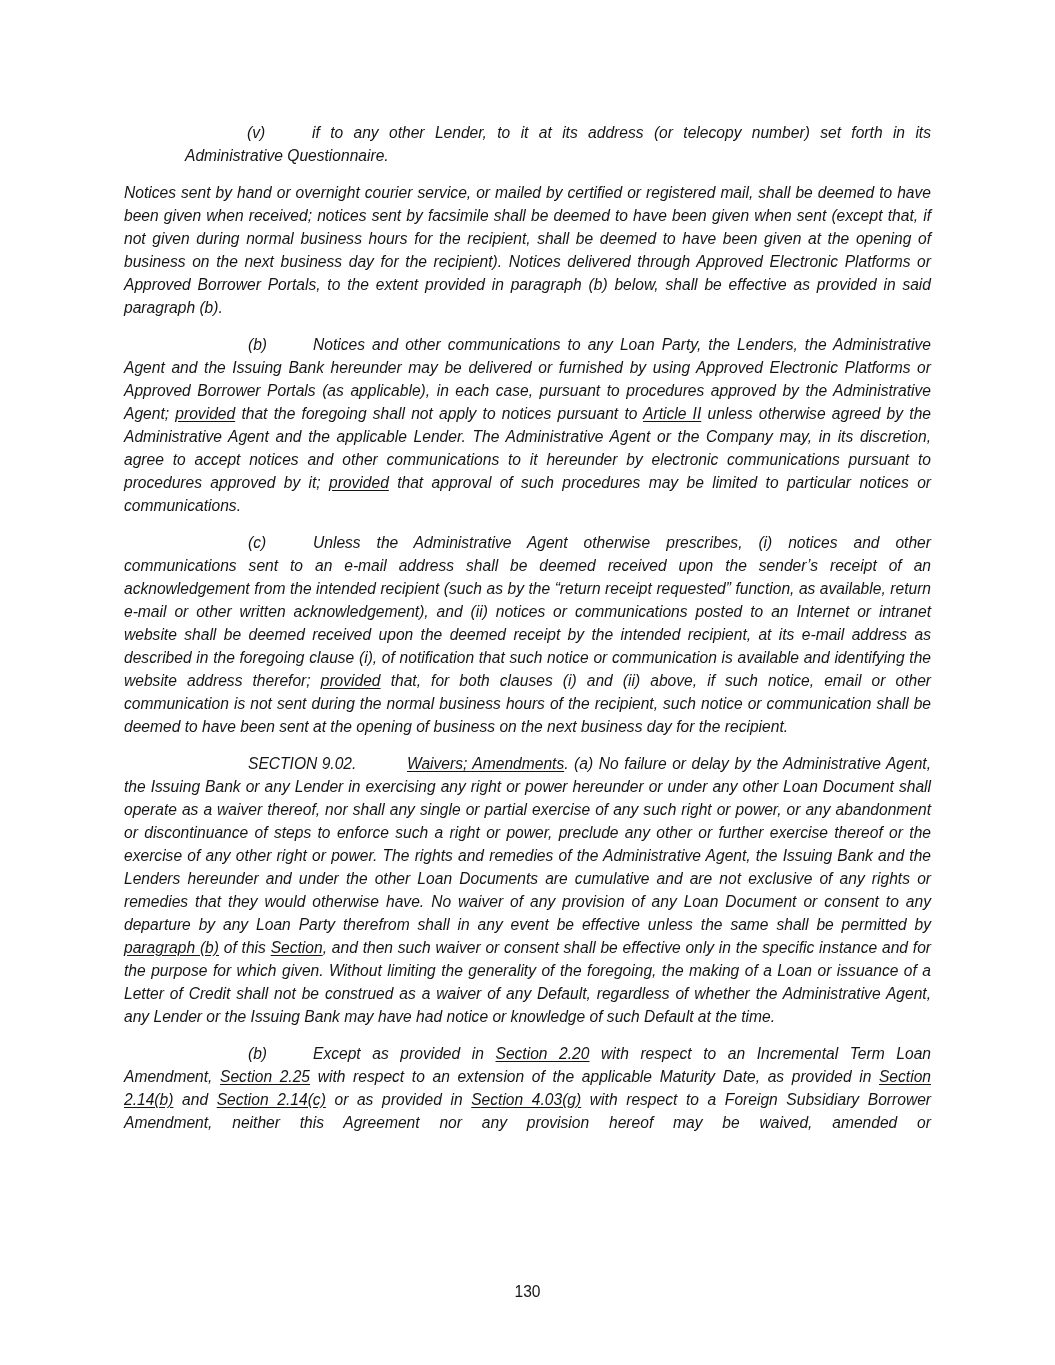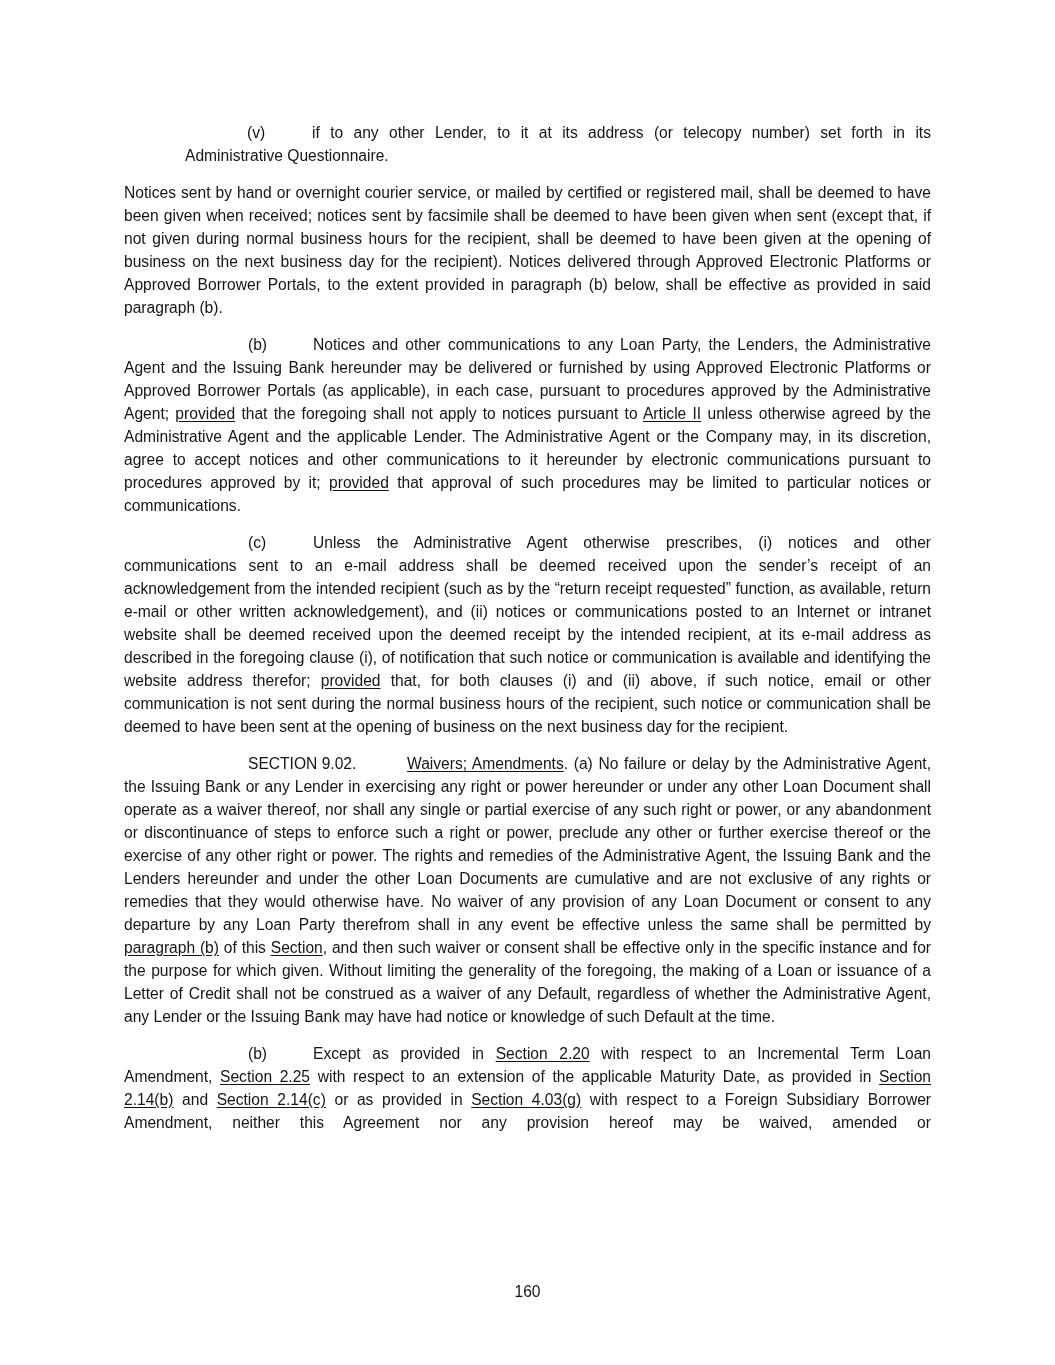--- a/index.html
+++ b/index.html
@@ -20,20 +20,21 @@
     position: absolute;
     left: 124px;
     top: 121px;
     width: 807px;
   }
   .para {
     margin: 0 0 14px 0;
     font-size: 15.6px;
     line-height: 23px;
     text-align: justify;
+    font-style: italic;
   }
   .para.subclause {
     margin-left: 61px;
     text-indent: 62px;
   }
   .para.flush {
     text-indent: 0;
   }
   .para.lettered {
     text-indent: 124px;
@@ -71,14 +72,14 @@
 
 <div class="sheet">
   <div class="text-block">
       <p class="para subclause"><span class="plabel">(v)</span><span>if to any other Lender, to it at its address (or telecopy number) set forth in its Administrative Questionnaire.</span></p>
       <p class="para flush"><span>Notices sent by hand or overnight courier service, or mailed by certified or registered mail, shall be deemed to have been given when received; notices sent by facsimile shall be deemed to have been given when sent (except that, if not given during normal business hours for the recipient, shall be deemed to have been given at the opening of business on the next business day for the recipient).  Notices delivered through Approved Electronic Platforms or Approved Borrower Portals, to the extent provided in paragraph (b) below, shall be effective as provided in said paragraph (b).</span></p>
       <p class="para lettered"><span class="plabel">(b)</span><span>Notices and other communications to any Loan Party, the Lenders, the Administrative Agent and the Issuing Bank hereunder may be delivered or furnished by using Approved Electronic Platforms or Approved Borrower Portals (as applicable), in each case, pursuant to procedures approved by the Administrative Agent; </span><span class="u">provided</span><span> that the foregoing shall not apply to notices pursuant to </span><span class="u">Article II</span><span> unless otherwise agreed by the Administrative Agent and the applicable Lender.  The Administrative Agent or the Company may, in its discretion, agree to accept notices and other communications to it hereunder by electronic communications pursuant to procedures approved by it; </span><span class="u">provided</span><span> that approval of such procedures may be limited to particular notices or communications.</span></p>
       <p class="para lettered"><span class="plabel">(c)</span><span>Unless the Administrative Agent otherwise prescribes, (i) notices and other communications sent to an e-mail address shall be deemed received upon the sender’s receipt of an acknowledgement from the intended recipient (such as by the “return receipt requested” function, as available, return e-mail or other written acknowledgement), and (ii) notices or communications posted to an Internet or intranet website shall be deemed received upon the deemed receipt by the intended recipient, at its e-mail address as described in the foregoing clause (i), of notification that such notice or communication is available and identifying the website address therefor; </span><span class="u">provided</span><span> that, for both clauses (i) and (ii) above, if such notice, email or other communication is not sent during the normal business hours of the recipient, such notice or communication shall be deemed to have been sent at the opening of business on the next business day for the recipient.</span></p>
       <p class="para section"><span class="plabel">SECTION 9.02.</span><span class="u">Waivers; Amendments</span><span>.  (a) No failure or delay by the Administrative Agent, the Issuing Bank or any Lender in exercising any right or power hereunder or under any other Loan Document shall operate as a waiver thereof, nor shall any single or partial exercise of any such right or power, or any abandonment or discontinuance of steps to enforce such a right or power, preclude any other or further exercise thereof or the exercise of any other right or power.  The rights and remedies of the Administrative Agent, the Issuing Bank and the Lenders hereunder and under the other Loan Documents are cumulative and are not exclusive of any rights or remedies that they would otherwise have.  No waiver of any provision of any Loan Document or consent to any departure by any Loan Party therefrom shall in any event be effective unless the same shall be permitted by </span><span class="u">paragraph (b)</span><span> of this </span><span class="u">Section</span><span>, and then such waiver or consent shall be effective only in the specific instance and for the purpose for which given.  Without limiting the generality of the foregoing, the making of a Loan or issuance of a Letter of Credit shall not be construed as a waiver of any Default, regardless of whether the Administrative Agent, any Lender or the Issuing Bank may have had notice or knowledge of such Default at the time.</span></p>
       <p class="para lettered last-justify"><span class="plabel">(b)</span><span>Except as provided in </span><span class="u">Section 2.20</span><span> with respect to an Incremental Term Loan Amendment, </span><span class="u">Section 2.25</span><span> with respect to an extension of the applicable Maturity Date, as provided in </span><span class="u">Section 2.14(b)</span><span> and </span><span class="u">Section 2.14(c)</span><span> or as provided in </span><span class="u">Section 4.03(g)</span><span> with respect to a Foreign Subsidiary Borrower Amendment, neither this Agreement nor any provision hereof may be waived, amended or</span></p>
     </div>
-  <div class="page-number">160</div>
+  <div class="page-number">130</div>
 </div>
 
 </body></html>

